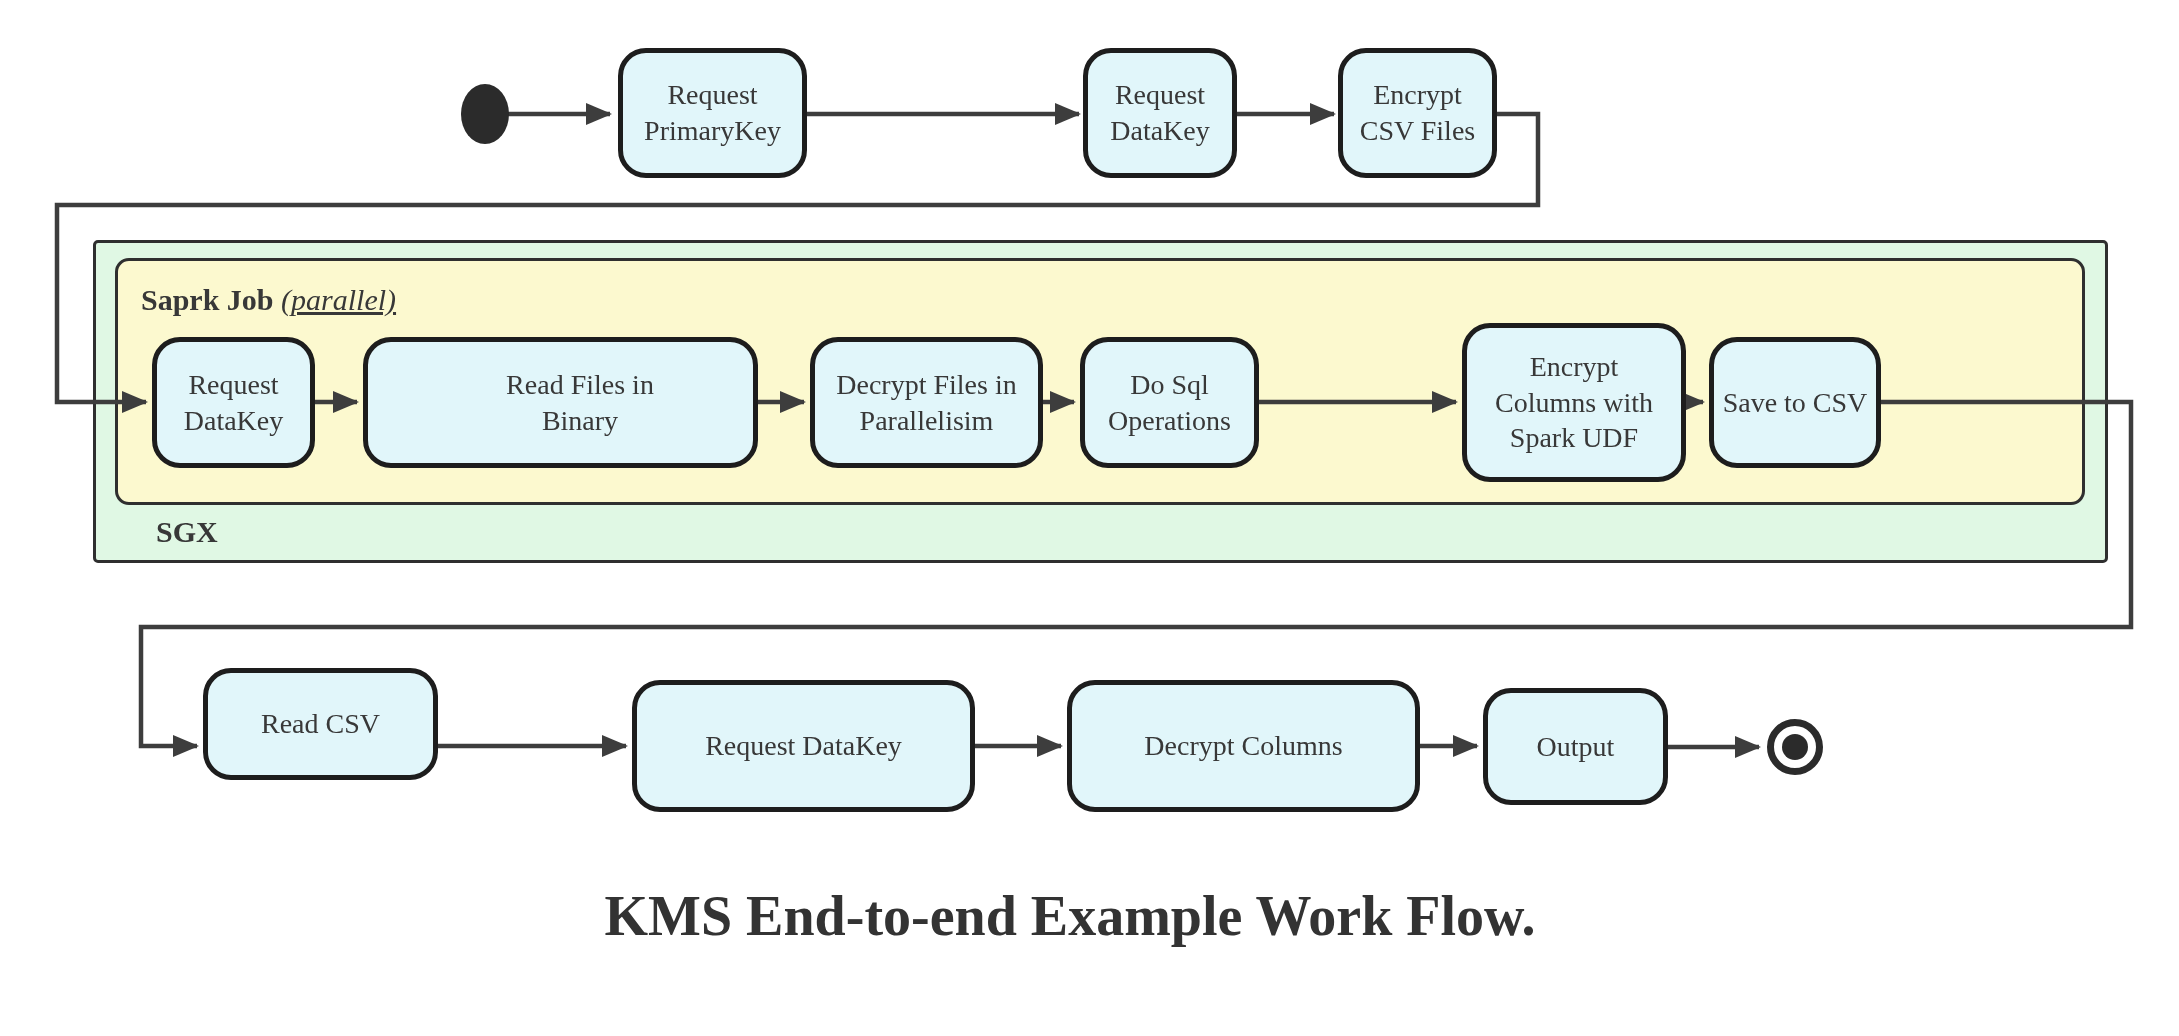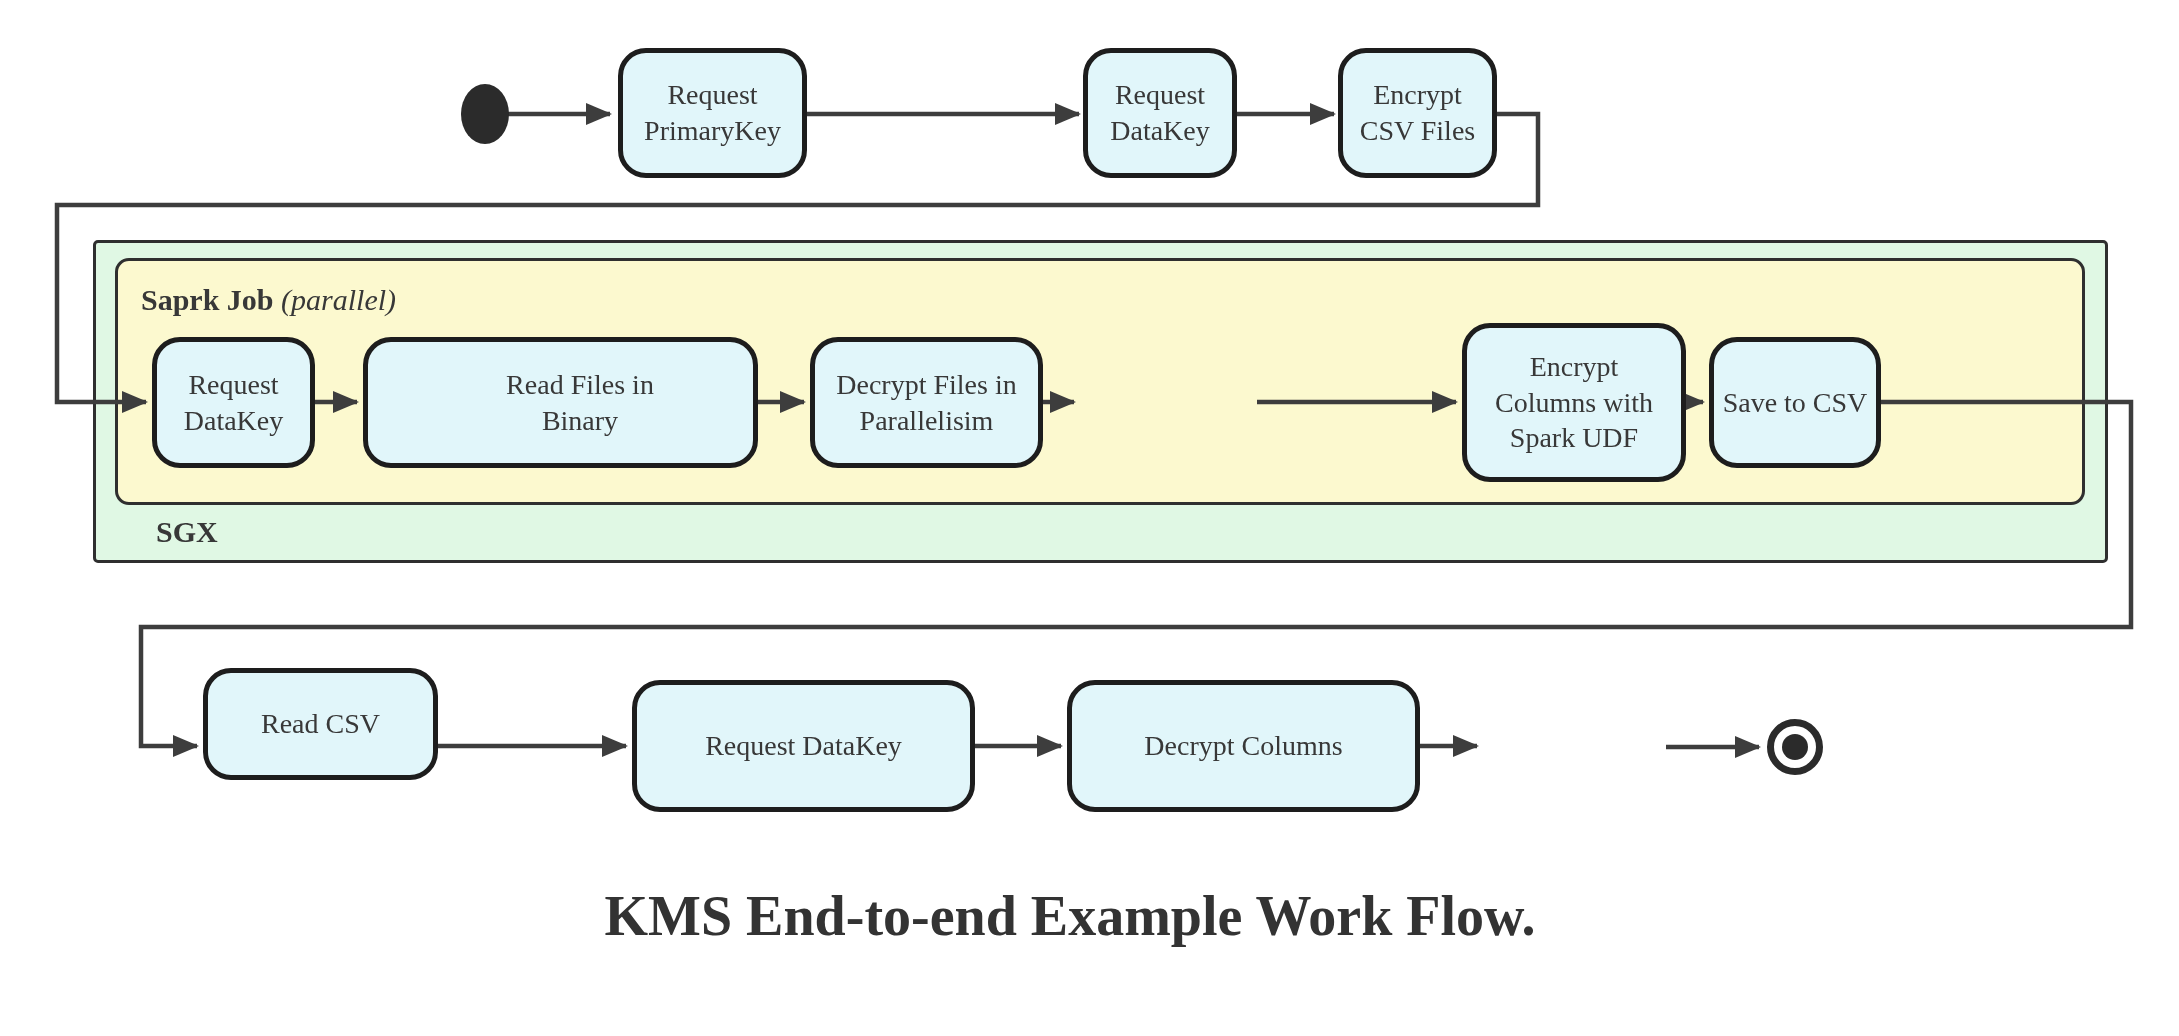--- a/index.html
+++ b/index.html
@@ -16,21 +16,21 @@
     border:5px solid var(--node-border,#1d1d1d);
     border-radius:28px;
     display:flex;align-items:center;justify-content:center;
     text-align:center;font-weight:normal;font-size:28px;line-height:1.28;
     white-space:pre-line;color:var(--text,#383838);
   }
   .container-box{position:absolute;box-sizing:border-box;border:3.5px solid var(--container-border,#2f2f2f);}
   #sgx-box{background:var(--sgx-fill,#e0f8e4);border-radius:5px;}
   #spark-box{background:var(--spark-fill,#fcf9cf);border-radius:14px;}
   .container-label{position:absolute;font-size:30px;font-weight:bold;white-space:nowrap;}
-  .qualifier{font-weight:normal;font-style:italic;}
+  .qualifier{font-weight:normal;font-style:italic;text-decoration:underline;}
   #start-node{position:absolute;left:461px;top:84px;width:48px;height:60px;border-radius:50%;background:#2b2b2b;}
   #end-node{position:absolute;left:1767px;top:719px;width:56px;height:56px;box-sizing:border-box;
     border:7px solid #2b2b2b;border-radius:50%;background:#ffffff;display:flex;align-items:center;justify-content:center;}
   #end-node-dot{width:26px;height:26px;border-radius:50%;background:#2b2b2b;}
   #caption{position:absolute;left:0;top:884px;width:2140px;text-align:center;
     font-size:56px;font-weight:bold;color:#333333;}
 </style>
 </head>
 <body>
 
@@ -78,24 +78,27 @@
 DataKey</div>
   <div class="node" style="left:1338px;top:48px;width:159px;height:130px;">Encrypt
 CSV Files</div>
 
   <div class="node" style="left:152px;top:337px;width:163px;height:131px;">Request
 DataKey</div>
   <div class="node" style="left:363px;top:337px;width:395px;height:131px;padding-left:39px;">Read Files in
 Binary</div>
   <div class="node" style="left:810px;top:337px;width:233px;height:131px;">Decrypt Files in
 Parallelisim</div>
+  <div class="node" style="left:1080px;top:337px;width:179px;height:131px;">Do Sql
+Operations</div>
   <div class="node" style="left:1462px;top:323px;width:224px;height:159px;">Encrypt
 Columns with
 Spark UDF</div>
   <div class="node" style="left:1709px;top:337px;width:172px;height:131px;">Save to CSV</div>
 
   <div class="node" style="left:203px;top:668px;width:235px;height:112px;">Read CSV</div>
   <div class="node" style="left:632px;top:680px;width:343px;height:132px;">Request DataKey</div>
   <div class="node" style="left:1067px;top:680px;width:353px;height:132px;">Decrypt Columns</div>
+  <div class="node" style="left:1483px;top:688px;width:185px;height:117px;">Output</div>
 
   <div id="caption">KMS End-to-end Example Work Flow.</div>
 
 </div>
 
 </body></html>

